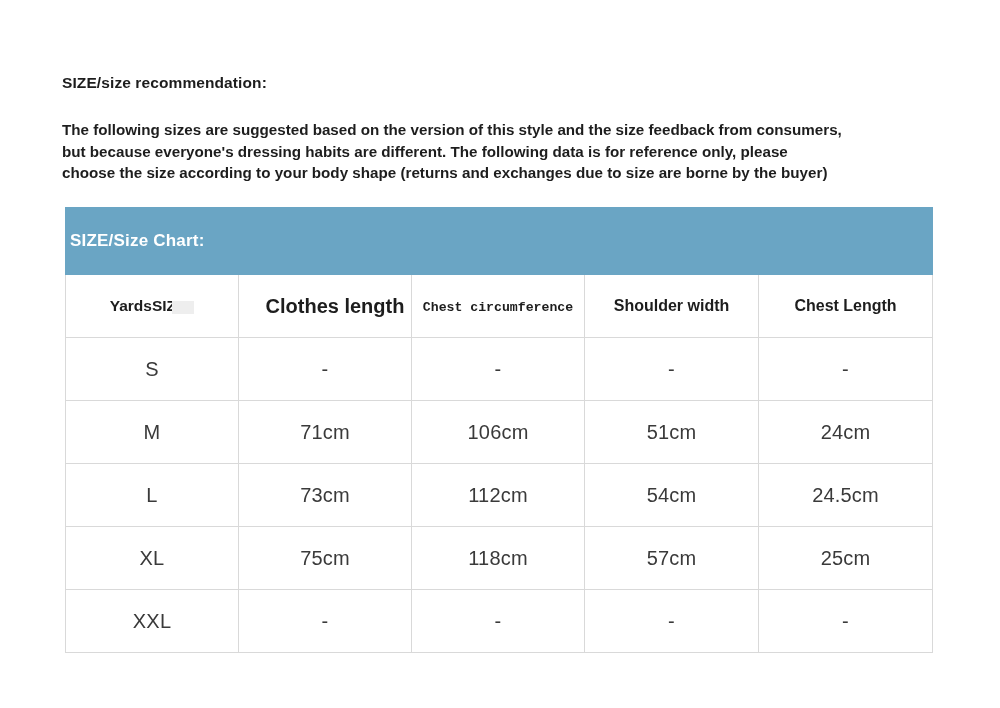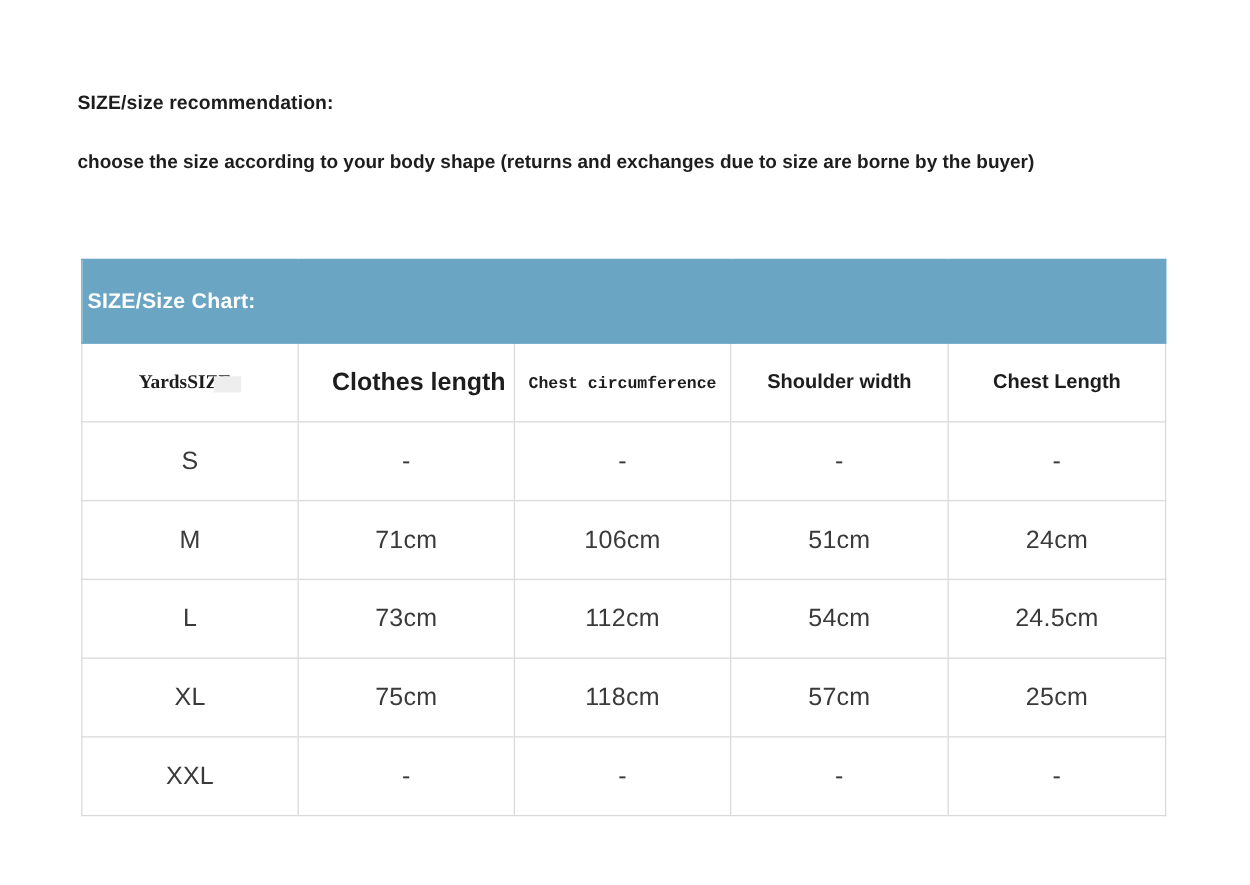--- a/index.html
+++ b/index.html
@@ -76,21 +76,20 @@
     height: 62px;
     background: #ffffff;
     font-weight: bold;
     color: #1d1d1d;
   }
   .th-yards {
     font-size: 15.5px;
     position: relative;
     display: inline-block;
     padding-right: 8px;
-    font-family: Liberation Serif, serif;
   }
   .th-yards::after {
     content: "";
     position: absolute;
     right: 0;
     top: 4px;
     width: 22px;
     height: 13px;
     background: #eeeeee;
   }
@@ -111,20 +110,22 @@
   }
 </style>
 </head>
 <body>
 
 <div class="page">
 
   <div class="heading">SIZE/size recommendation:</div>
 
   <div class="intro">
+    <span class="line">The following sizes are suggested based on the version of this style and the size feedback from consumers,</span>
+    <span class="line">but because everyone's dressing habits are different. The following data is for reference only, please</span>
     <span class="line">choose the size according to your body shape (returns and exchanges due to size are borne by the buyer)</span>
   </div>
 
   <table class="size-table">
     <colgroup>
       <col style="width:173px">
       <col style="width:173px">
       <col style="width:173px">
       <col style="width:174px">
       <col style="width:174px">

